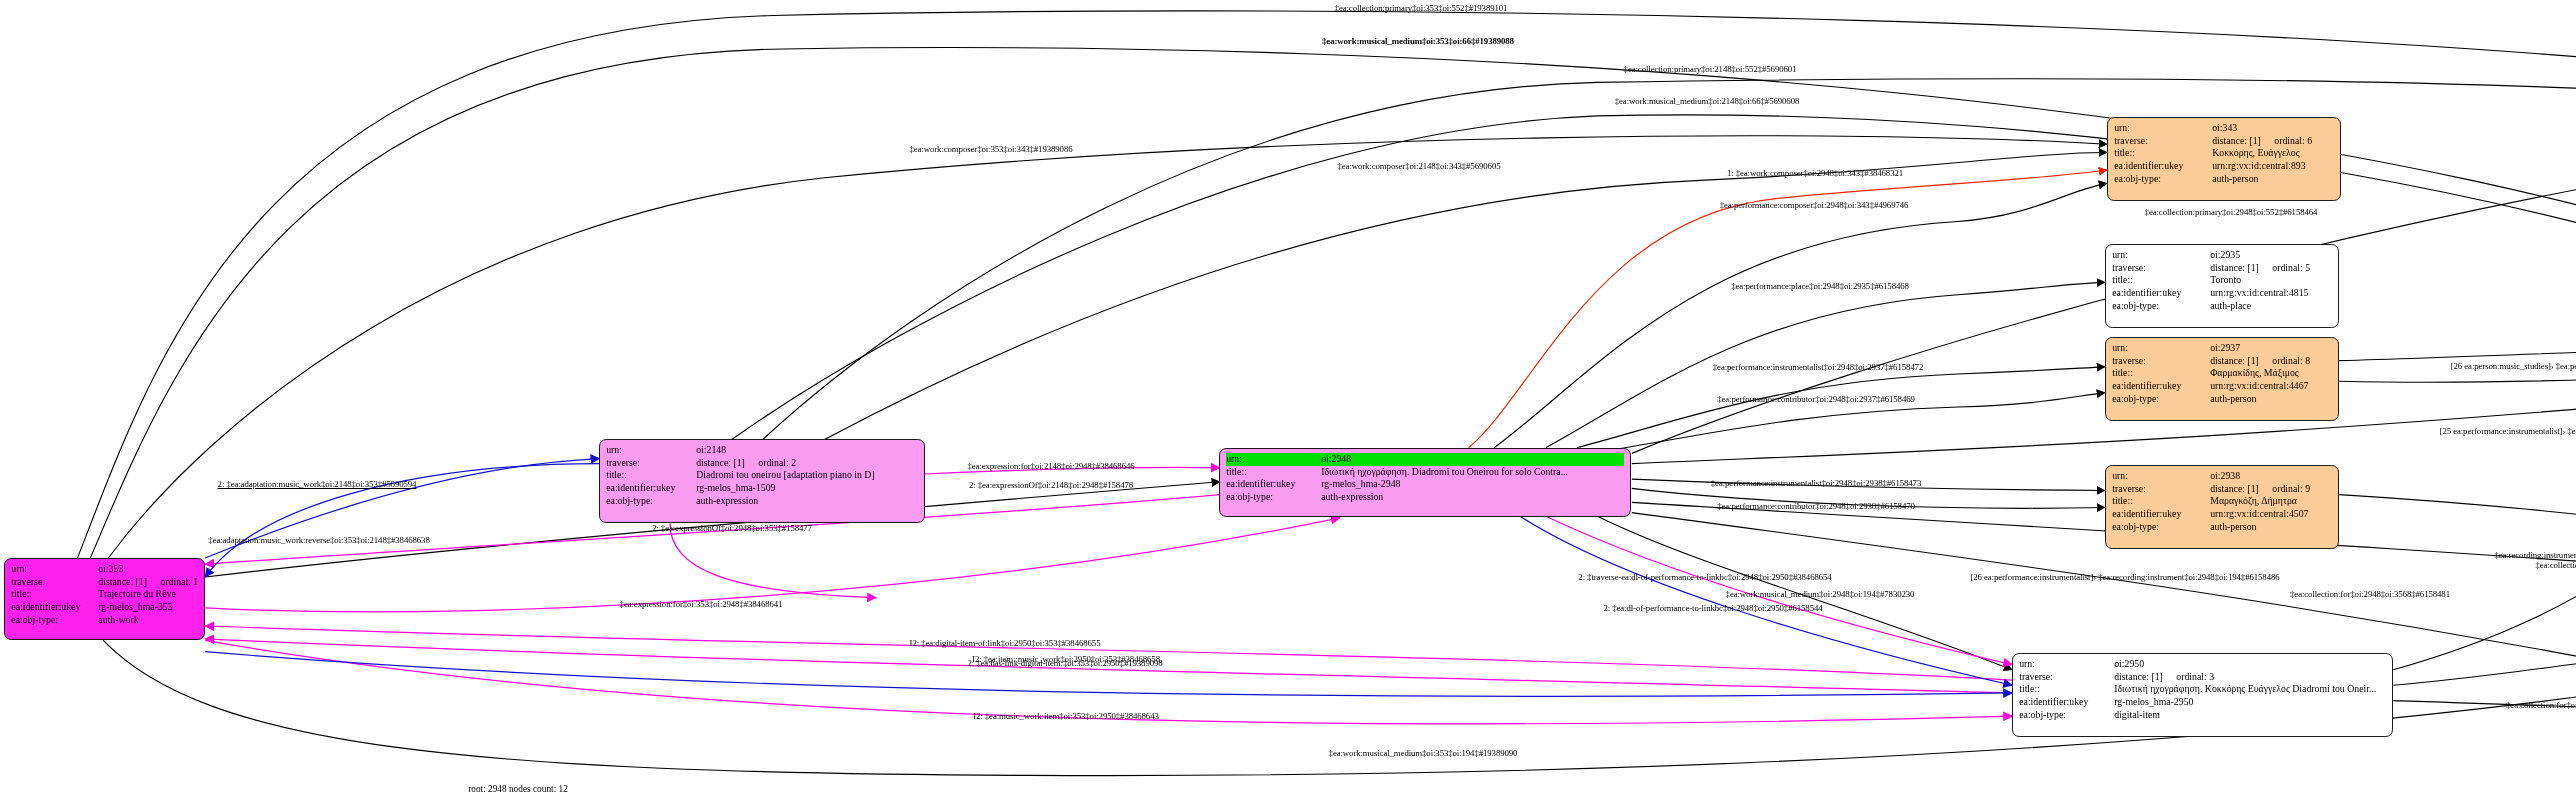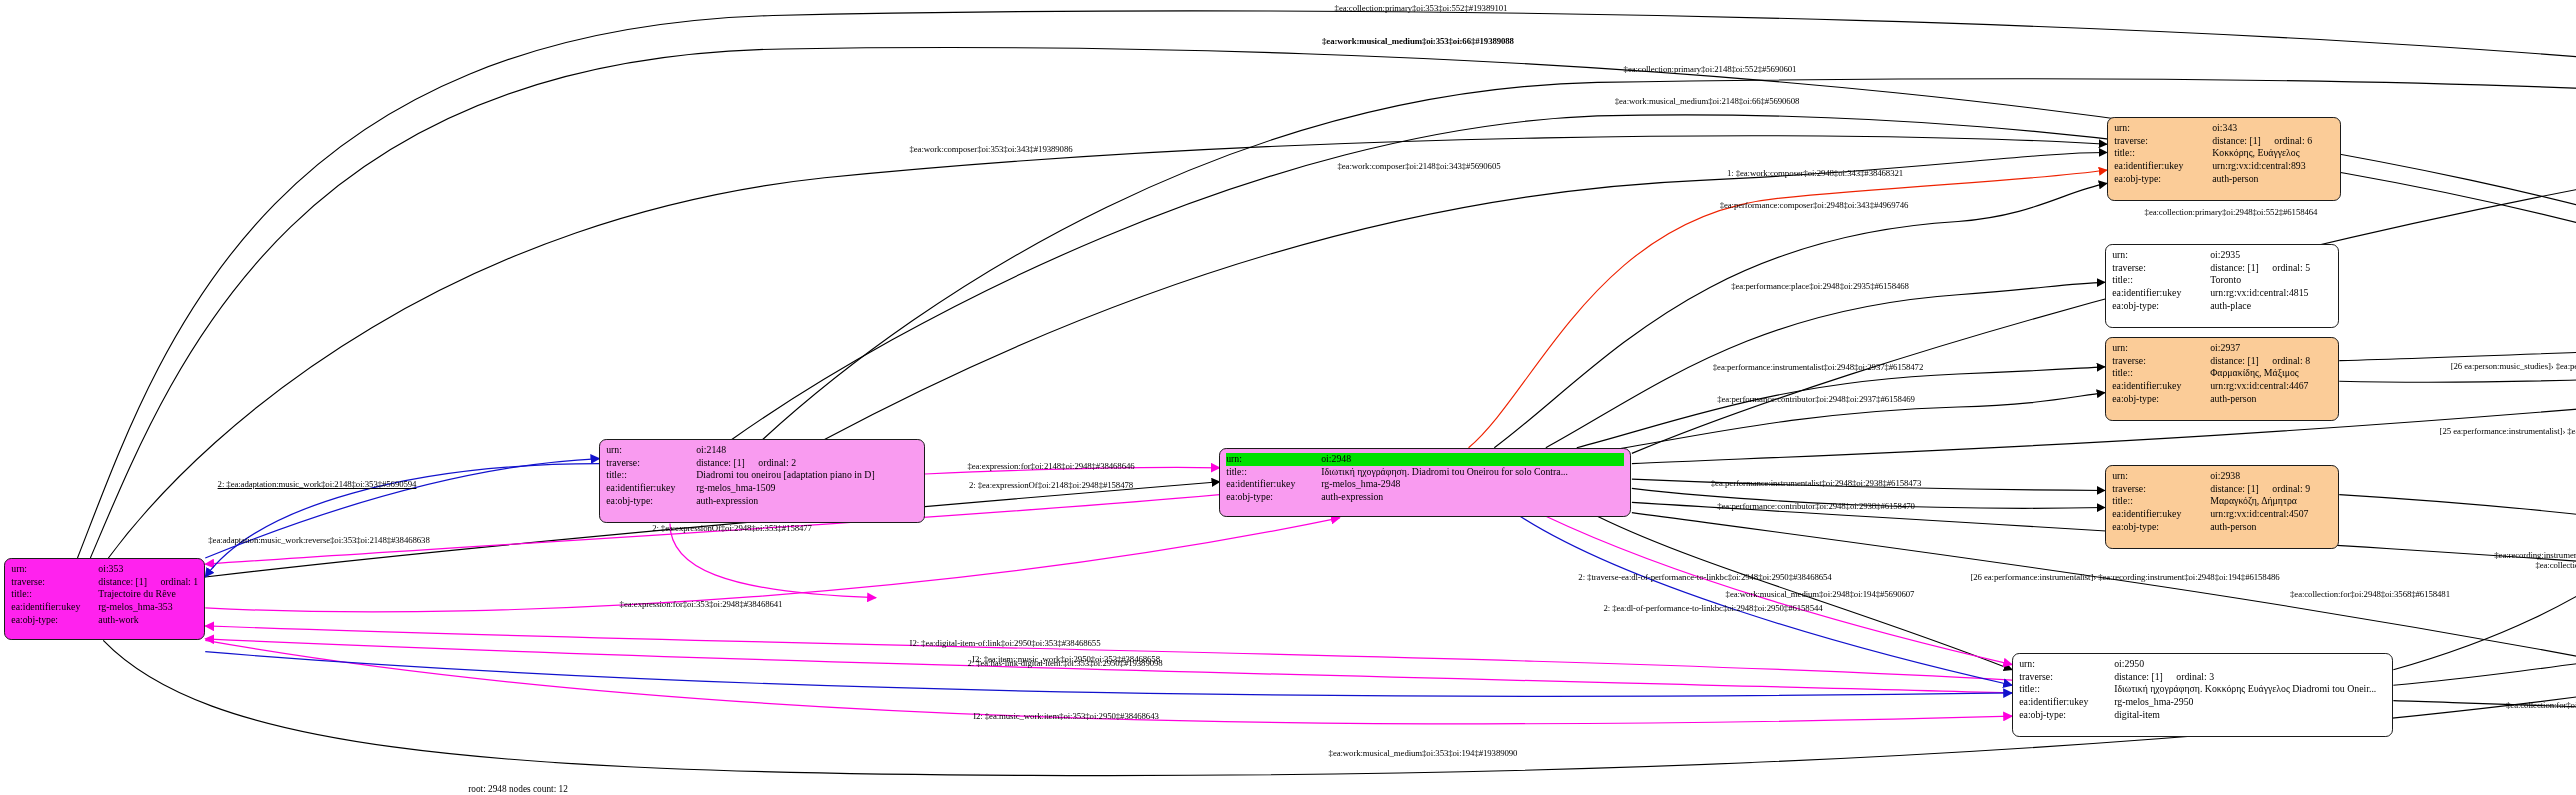--- a/index.html
+++ b/index.html
@@ -383,21 +383,21 @@
       <div class="edge-label" style="left: 1051px; top: 485px;">2: ‡ea:expressionOf‡oi:2148‡oi:2948‡#158478</div>
       <div class="edge-label" style="left: 317px; top: 484px; text-decoration: underline;">2: ‡ea:adaptation:music_work‡oi:2148‡oi:353‡#5690594</div>
       <div class="edge-label" style="left: 1816px; top: 483px;">‡ea:performance:instrumentalist‡oi:2948‡oi:2938‡#6158473</div>
       <div class="edge-label" style="left: 1816px; top: 506px;">‡ea:performance:contributor‡oi:2948‡oi:2938‡#6158470</div>
       <div class="edge-label" style="left: 732px; top: 528px;">2: ‡ea:expressionOf‡oi:2948‡oi:353‡#158477</div>
       <div class="edge-label" style="left: 2585px; top: 555px;">‡ea:recording:instrument‡oi:2948‡oi:194‡#6158486</div>
       <div class="edge-label" style="left: 2125px; top: 541px; margin-top: 36px;">[26 ea:performance:instrumentalist]› ‡ea:recording:instrument‡oi:2948‡oi:194‡#6158486</div>
       <div class="edge-label" style="left: 319px; top: 540px;">‡ea:adaptation:music_work:reverse‡oi:353‡oi:2148‡#38468638</div>
       <div class="edge-label" style="left: 1705px; top: 577px;">2: ‡traverse-ea:dl-of-performance-to-linkbc‡oi:2948‡oi:2950‡#38468654</div>
       <div class="edge-label" style="left: 2370px; top: 594px;">‡ea:collection:for‡oi:2948‡oi:3568‡#6158481</div>
-      <div class="edge-label" style="left: 1820px; top: 594px;">‡ea:work:musical_medium‡oi:2948‡oi:194‡#5690607</div>
+      <div class="edge-label" style="left: 1820px; top: 594px;">‡ea:work:musical_medium‡oi:2948‡oi:194‡#7830230</div>
       <div class="edge-label" style="left: 2624px; top: 565px;">‡ea:collection:primary‡oi:2950b‡oi:552‡#6158558</div>
       <div class="edge-label" style="left: 1713px; top: 608px;">2: ‡ea:dl-of-performance-to-linkbc‡oi:2948‡oi:2950‡#6158544</div>
       <div class="edge-label" style="left: 701px; top: 604px;">‡ea:expression:for‡oi:353‡oi:2948‡#38468641</div>
       <div class="edge-label" style="left: 1005px; top: 643px;">I2: ‡ea:digital-item-of:link‡oi:2950‡oi:353‡#38468655</div>
       <div class="edge-label" style="left: 1066px; top: 659px;">I2: ‡ea:item::music_work‡oi:2950‡oi:353‡#38468658</div>
       <div class="edge-label" style="left: 1065px; top: 663px;">2: ‡ea:has-link-digital-item:‡oi:353‡oi:2950‡#19389098</div>
       <div class="edge-label" style="left: 2586px; top: 705px;">‡ea:collection:for‡oi:2950‡oi:3568‡#6158559</div>
       <div class="edge-label" style="left: 1066px; top: 716px;">I2: ‡ea:music_work:item‡oi:353‡oi:2950‡#38468643</div>
       <div class="edge-label" style="left: 1423px; top: 753px;">‡ea:work:musical_medium‡oi:353‡oi:194‡#19389090</div>
     </div>

